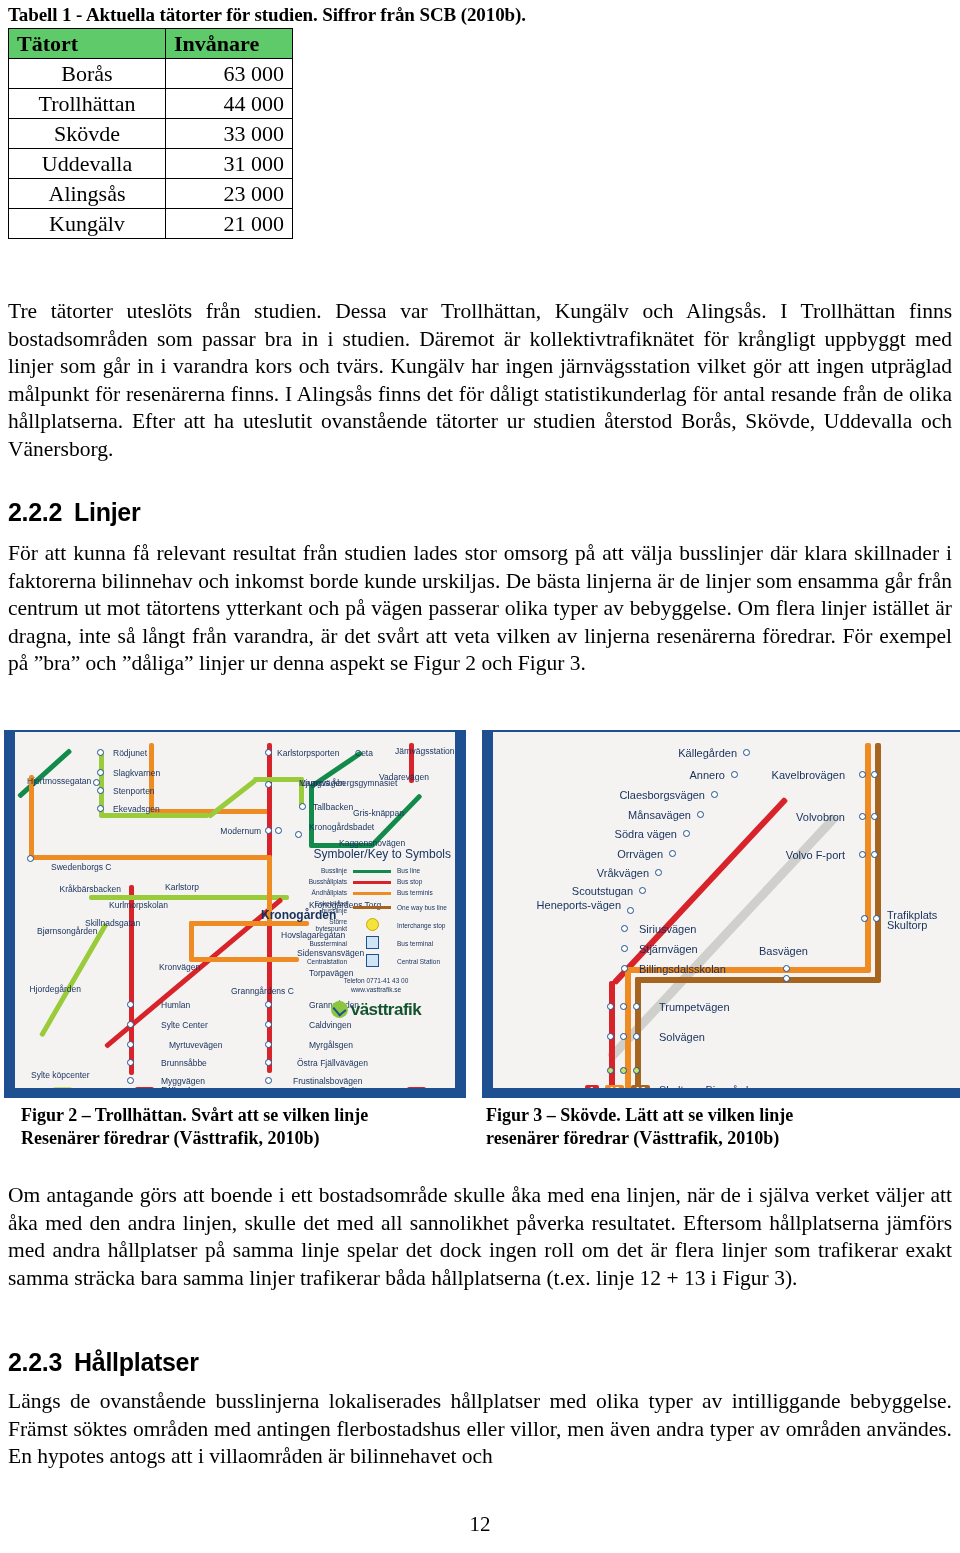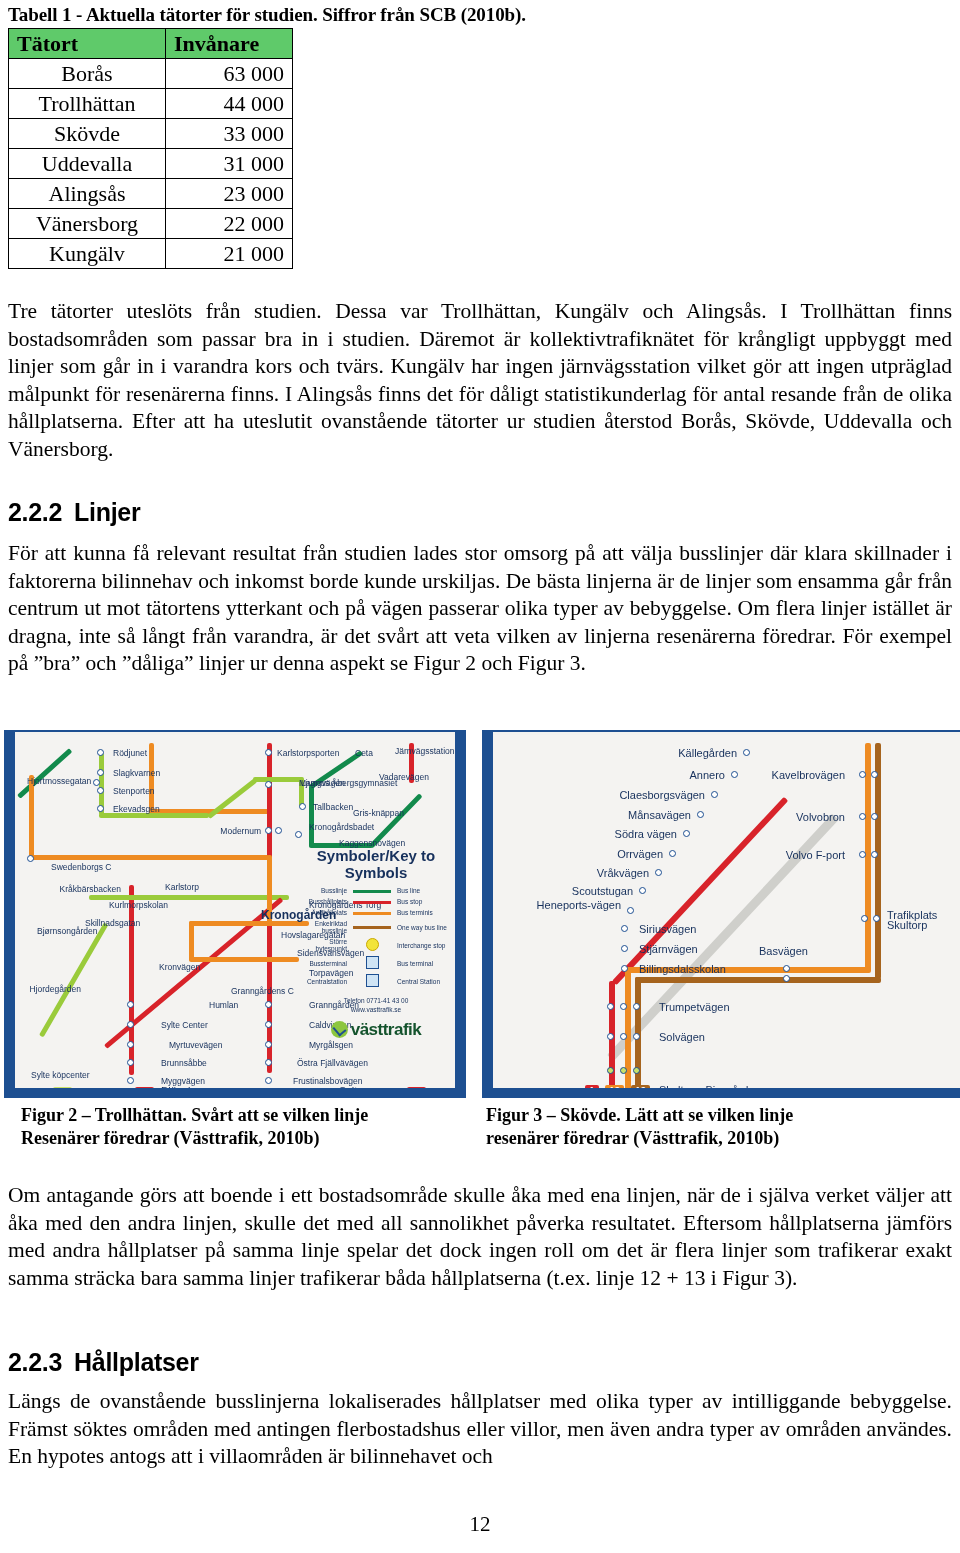--- a/index.html
+++ b/index.html
@@ -184,23 +184,23 @@
   .legend {
     position: absolute;
     left: 292px;
     top: 112px;
     width: 150px;
     font-family: "Liberation Sans", sans-serif;
     font-size: 7px;
     color: #16305c;
   }
   .legend-title {
-    font-weight: bold;
-    font-size: 15px;
-    text-align: center;
+    font-weight: normal;
+    font-size: 12px;
+    text-align: right;
     margin-bottom: 6px;
   }
   .legend-row {
     display: flex;
     align-items: center;
     margin-bottom: 4px;
     font-size: 6.5px;
   }
   .legend-row .sv  { width: 46px; text-align: right; padding-right: 4px; }
   .legend-row .sym { width: 42px; text-align: center; }
@@ -295,24 +295,20 @@
       </tr>
       <tr>
         <td class="col-city">Uddevalla</td>
         <td class="col-pop">31 000</td>
       </tr>
       <tr>
         <td class="col-city">Alingsås</td>
         <td class="col-pop">23 000</td>
       </tr>
       <tr>
-        <td class="col-city">Vänersborg</td>
-        <td class="col-pop">22 000</td>
-      </tr>
-      <tr>
         <td class="col-city">Kungälv</td>
         <td class="col-pop">21 000</td>
       </tr>
     </tbody>
   </table>
 
   <div class="para para-1">Tre tätorter uteslöts från studien. Dessa var Trollhättan, Kungälv och Alingsås. I Trollhättan finns bostadsområden som passar bra in i studien. Däremot är kollektivtrafiknätet för krångligt uppbyggt med linjer som går in i varandra kors och tvärs. Kungälv har ingen järnvägsstation vilket gör att ingen utpräglad målpunkt för resenärerna finns. I Alingsås finns det för dåligt statistikunderlag för antal resande från de olika hållplatserna. Efter att ha uteslutit ovanstående tätorter ur studien återstod Borås, Skövde, Uddevalla och Vänersborg.</div>
 
   <div class="heading h-linjer">
     <span class="num">2.2.2</span><span>Linjer</span>
@@ -367,21 +363,21 @@
         <div class="mlabel" style="left:42px; top:128px;">Swedenborgs C</div>
         <div class="mlabel" style="left:156px; top:148px;">Karlstorp</div>
         <div class="mlabel" style="left:100px; top:166px;">Kurlmorpskolan</div>
         <div class="mlabel" style="left:76px; top:184px;">Skillnadsgatan</div>
         <div class="mlabel" style="left:300px; top:166px;">Kronogårdens Torg</div>
         <div class="mlabel big" style="left:212px; top:176px;margin-left:40px;">Kronogården</div>
         <div class="mlabel" style="left:272px; top:196px;">Hovslagaregatan</div>
         <div class="mlabel" style="left:288px; top:214px;">Sidensvansvägen</div>
         <div class="mlabel" style="left:300px; top:234px;">Torpavägen</div>
         <div class="mlabel" style="left:222px; top:252px;">Granngårdens C</div>
-        <div class="mlabel" style="left:152px; top:266px;margin-left:48px;">Humlan</div>
+        <div class="mlabel" style="left:152px; top:266px;">Humlan</div>
         <div class="mlabel" style="left:152px; top:286px;">Sylte Center</div>
         <div class="mlabel" style="left:152px; top:306px;padding-left:8px;">Myrtuvevägen</div>
         <div class="mlabel" style="left:152px; top:324px;">Brunnsåbbe</div>
         <div class="mlabel" style="left:152px; top:342px;">Myggvägen</div>
         <div class="mlabel" style="left:300px; top:266px;">Granngården</div>
         <div class="mlabel" style="left:300px; top:286px;">Caldvingen</div>
         <div class="mlabel" style="left:300px; top:306px;">Myrgålsgen</div>
         <div class="mlabel" style="left:288px; top:324px;">Östra Fjällvävägen</div>
         <div class="mlabel" style="left:284px; top:342px;">Frustinalsbovägen</div>
         <div class="mlabel r" style="left:22px; top:336px; width:56px;">Sylte köpcenter</div>

